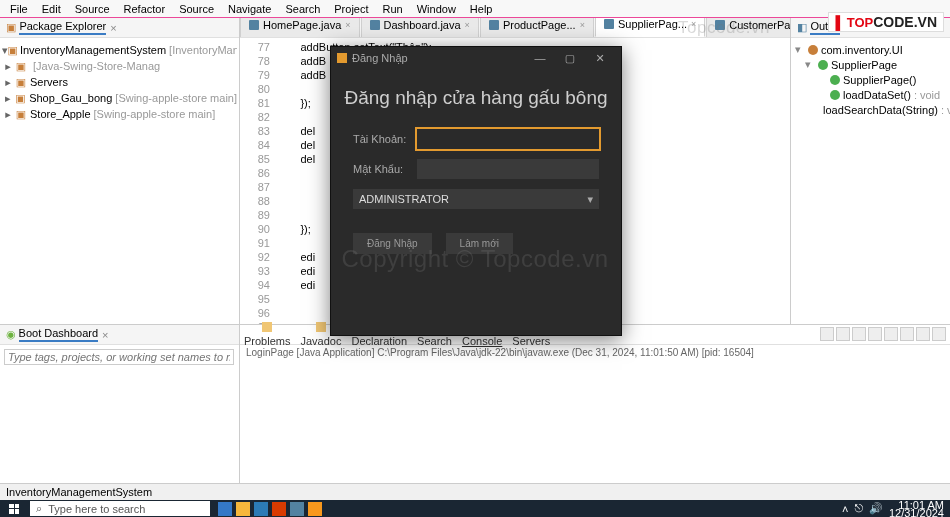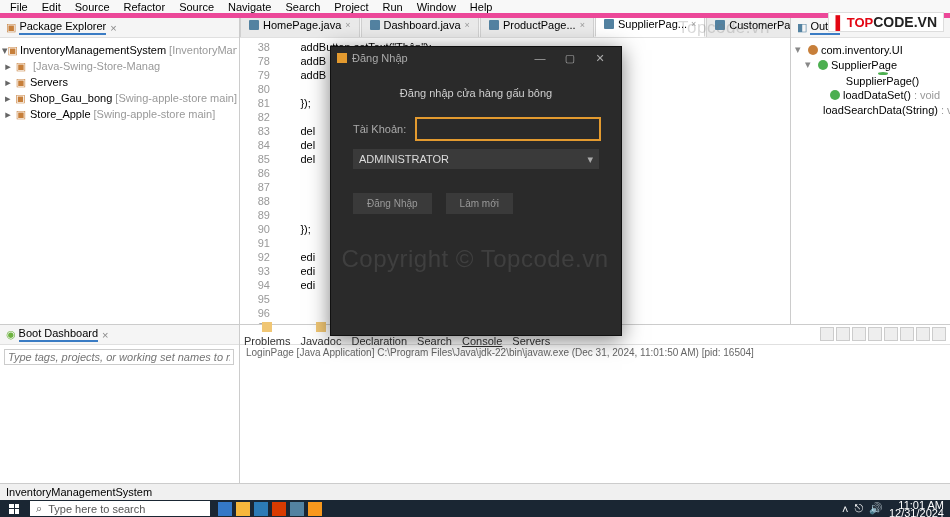--- a/index.html
+++ b/index.html
@@ -1,19 +1,19 @@
 <!DOCTYPE html>
 <html><head>
 <meta charset="utf-8">
 <style>
 * { margin: 0; padding: 0; box-sizing: border-box; font-family: "Segoe UI", Tahoma, sans-serif; font-size: 11px; }
 body { width: 950px; height: 517px; background: #f0f0f0; position: relative; overflow: hidden; }
 
 
-.menubar { height: 18px; background: #f8f8f8; display: flex; align-items: center; padding: 0 4px; gap: 2px; border-bottom: 5px solid #ec4899; }
+.menubar { height: 18px; background: #f8f8f8; display: flex; align-items: center; padding: 0 4px; gap: 2px; border-bottom: 1px solid #ec4899; }
 .menubar span { padding: 1px 6px; cursor: default; }
 
 
 .pkg-explorer { position: absolute; left: 0; top: 18px; width: 240px; height: 306px; background: #fff; border-right: 1px solid #ccc; }
 .pkg-header { height: 20px; background: #f5f5f5; display: flex; align-items: center; padding: 0 6px; border-bottom: 1px solid #e0e0e0; }
 .pkg-header .title { border-bottom: 2px solid #3b7cc4; padding-bottom: 1px; }
 .pkg-header .x { margin-left: 4px; color: #888; }
 .tree { padding: 4px 2px; }
 .tree-row { display: flex; align-items: center; height: 16px; white-space: nowrap; overflow: hidden; }
 .tree-row .tw { width: 12px; text-align: center; color: #666; }
@@ -65,21 +65,21 @@
 .taskbar .sico { margin-right: 6px; color: #555; }
 .taskbar .tray { margin-left: auto; display: flex; align-items: center; gap: 6px; padding-right: 6px; }
 .taskbar .tb-icons { display: flex; gap: 4px; margin-left: 8px; }
 .taskbar .tb-icons span { width: 14px; height: 14px; display: inline-block; }
 
 
 .modal { position: absolute; left: 330px; top: 46px; width: 292px; height: 290px; background: #2a2a2a; color: #ccc; box-shadow: 0 4px 20px rgba(0,0,0,.5); border: 1px solid #111; }
 .modal .titlebar { height: 22px; background: #2a2a2a; display: flex; align-items: center; padding: 0 6px; color: #aaa; font-size: 10px; }
 .modal .titlebar .spacer { flex: 1; }
 .modal .titlebar .wbtn { width: 30px; text-align: center; }
-.modal .heading { text-align: center; color: #cfcfcf; font-size: 11px; padding: 18px 10px 20px; }
+.modal .heading { text-align: center; color: #cfcfcf; font-size: 19px; padding: 18px 10px 20px; }
 .modal .form { padding: 0 22px; }
 .modal .frow { display: flex; align-items: center; margin-bottom: 10px; }
 .modal .frow label { width: 64px; color: #aaa; font-size: 11px; }
 .modal .frow input, .modal .fsel { flex: 1; height: 20px; background: #3a3a3a; border: none; padding: 0 6px; color: #ddd; font-size: 10px; }
 .modal .frow input.focus { outline: 2px solid #e39a2f; background: #2a2a2a; }
 .modal .fsel { display: flex; align-items: center; justify-content: space-between; width: 100%; margin-top: 6px; }
 .modal .fsel .chev { color: #aaa; }
 .modal .btnrow { display: flex; gap: 14px; justify-content: flex-start; padding: 24px 22px 0; }
 .modal .btnrow button { background: #3a3a3a; border: none; color: #999; padding: 5px 14px; font-size: 10px; }
 
@@ -167,21 +167,21 @@
         <span>SupplierPag...</span>
         <span class="x">×</span>
       </div>
       <div class="tab">
         <span class="jico"></span>
         <span>CustomerPag...</span>
       </div>
     </div>
   <div class="code">
     <div class="gutter" id="gutter">
-        <div>38</div>
+        <div>77</div>
         <div>78</div>
         <div>79</div>
         <div>80</div>
         <div>81</div>
         <div>82</div>
         <div>83</div>
         <div>84</div>
         <div>85</div>
         <div>86</div>
         <div>87</div>
@@ -237,21 +237,21 @@
         <span class="bullet" style="background:#c77f3a"></span>
         <span>com.inventory.UI</span>
         <span class="ret"></span>
       </div>
       <div class="orow" style="padding-left: 12px;">
         <span style="width:10px;color:#888">▾</span>
         <span class="bullet" style="background:#4caf50"></span>
         <span>SupplierPage</span>
         <span class="ret"></span>
       </div>
-      <div class="orow" style="padding-left: 24px; flex-direction: column;">
+      <div class="orow" style="padding-left: 24px;">
         <span style="width:10px;color:#888"></span>
         <span class="bullet" style="background:#4caf50"></span>
         <span>SupplierPage()</span>
         <span class="ret"></span>
       </div>
       <div class="orow" style="padding-left: 24px;">
         <span style="width:10px;color:#888"></span>
         <span class="bullet" style="background:#4caf50"></span>
         <span>loadDataSet()</span>
         <span class="ret">: void</span>
@@ -358,20 +358,24 @@
     <span class="wbtn">—</span>
     <span class="wbtn">▢</span>
     <span class="wbtn">✕</span>
   </div>
   <div class="heading">Đăng nhập cửa hàng gấu bông</div>
   <div class="form">
     <div class="frow">
       <label>Tài Khoản:</label>
       <input class="focus" style="">
     </div>
+    <div class="frow">
+      <label>Mật Khẩu:</label>
+      <input type="password" style="">
+    </div>
     <div class="fsel">
       <span>ADMINISTRATOR</span>
       <span class="chev">▾</span>
     </div>
   </div>
   <div class="btnrow">
     <button>Đăng Nhập</button>
     <button>Làm mới</button>
   </div>
 </div>

